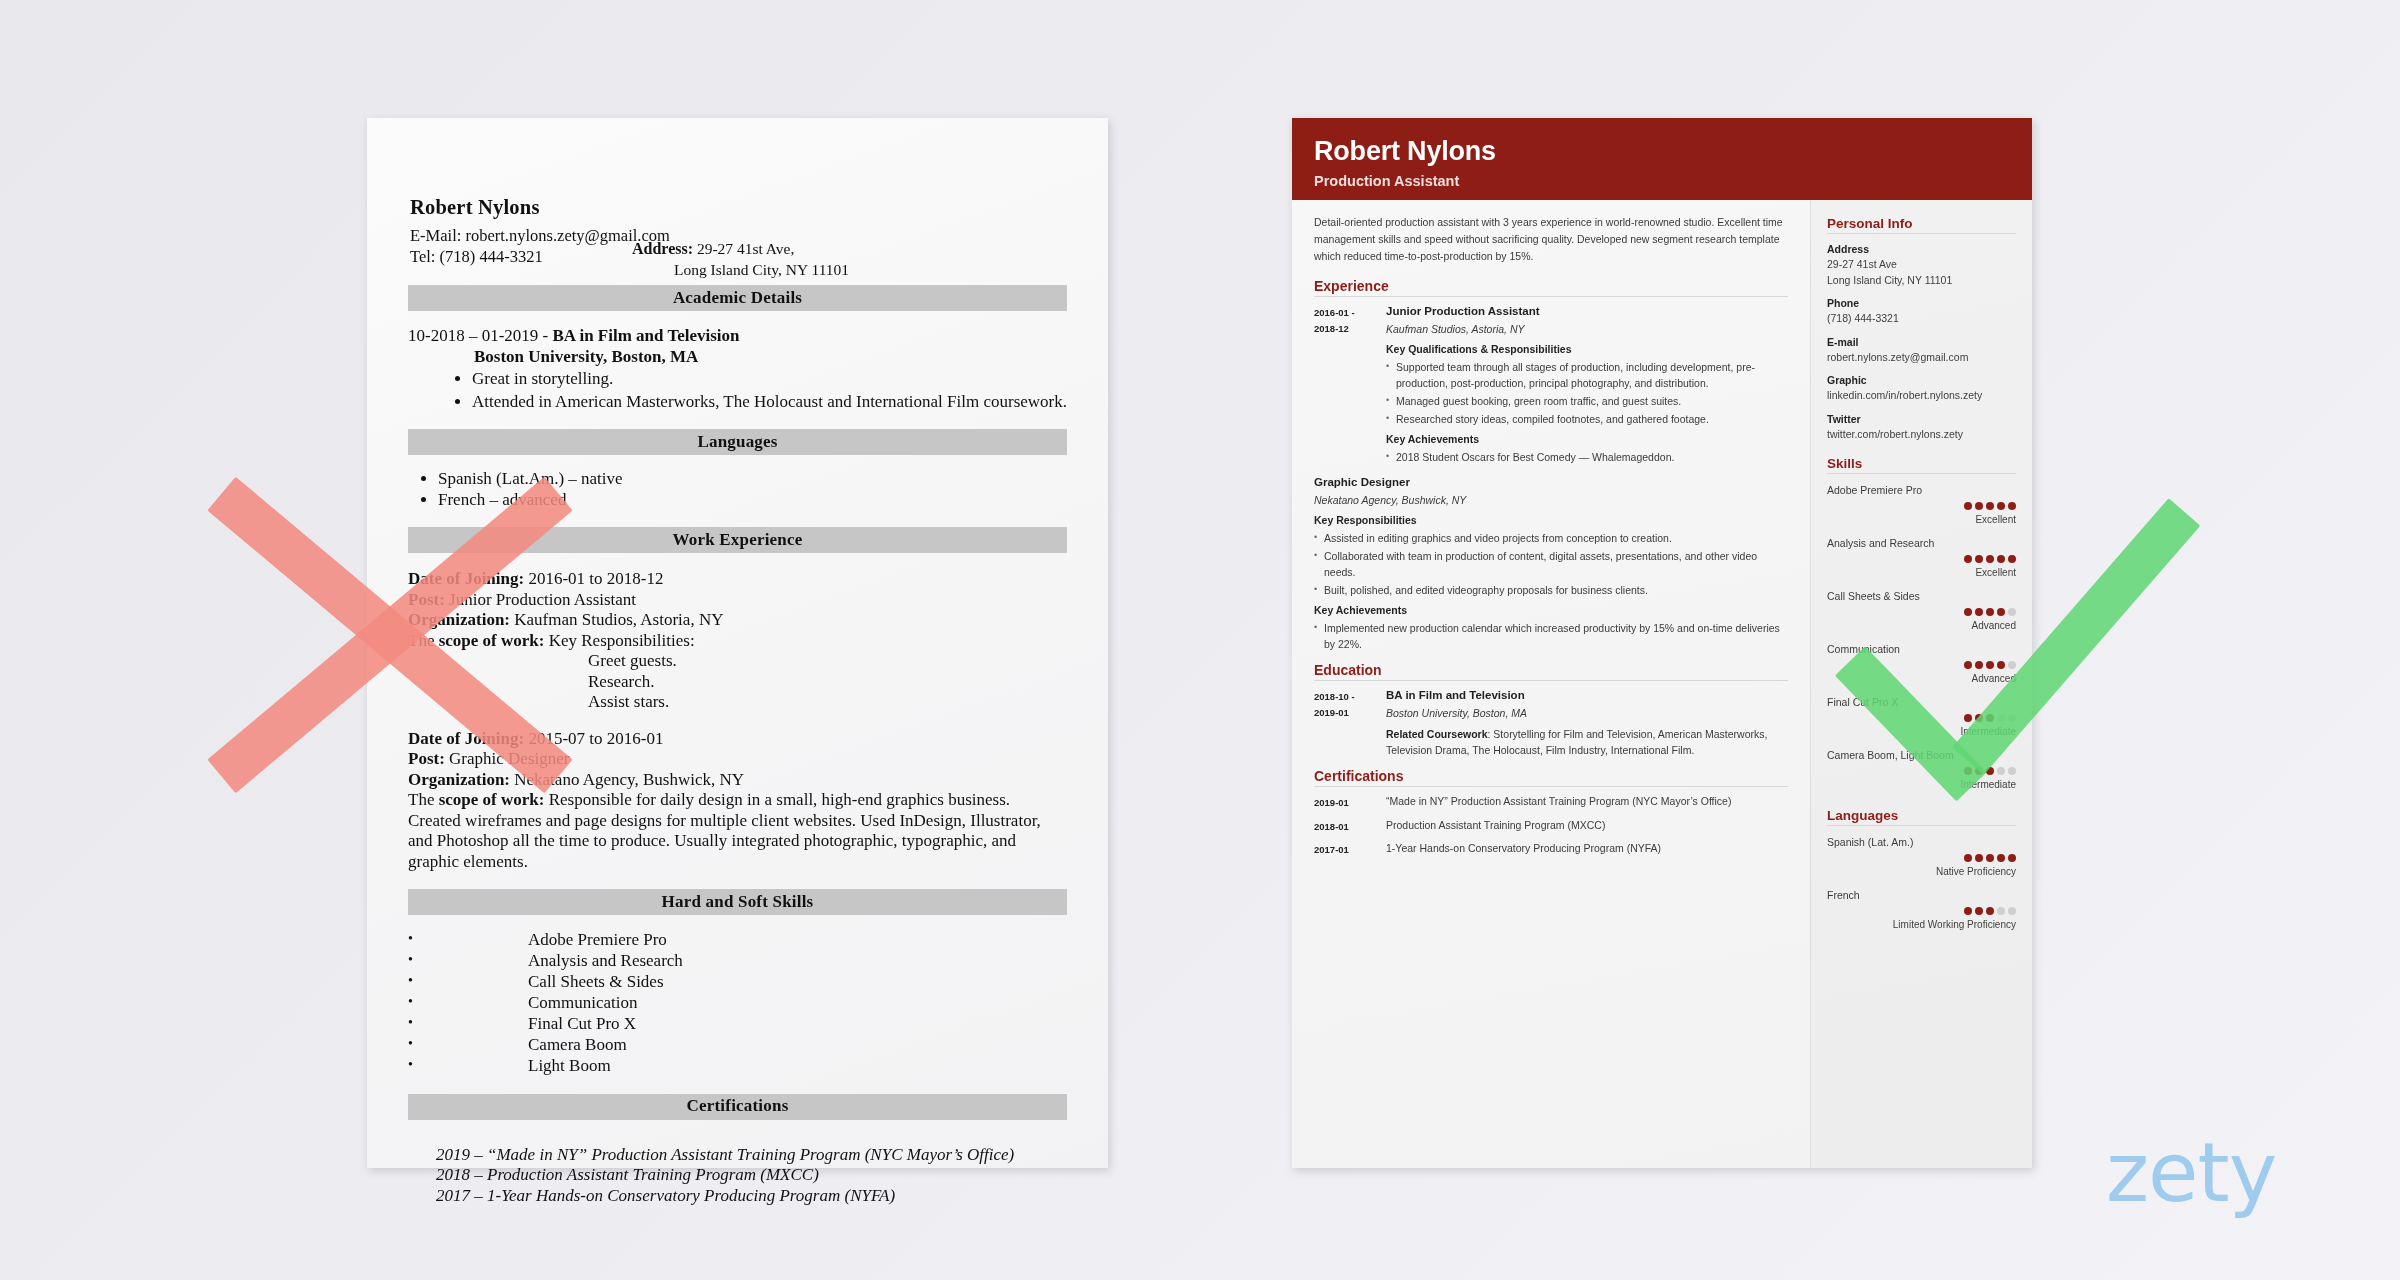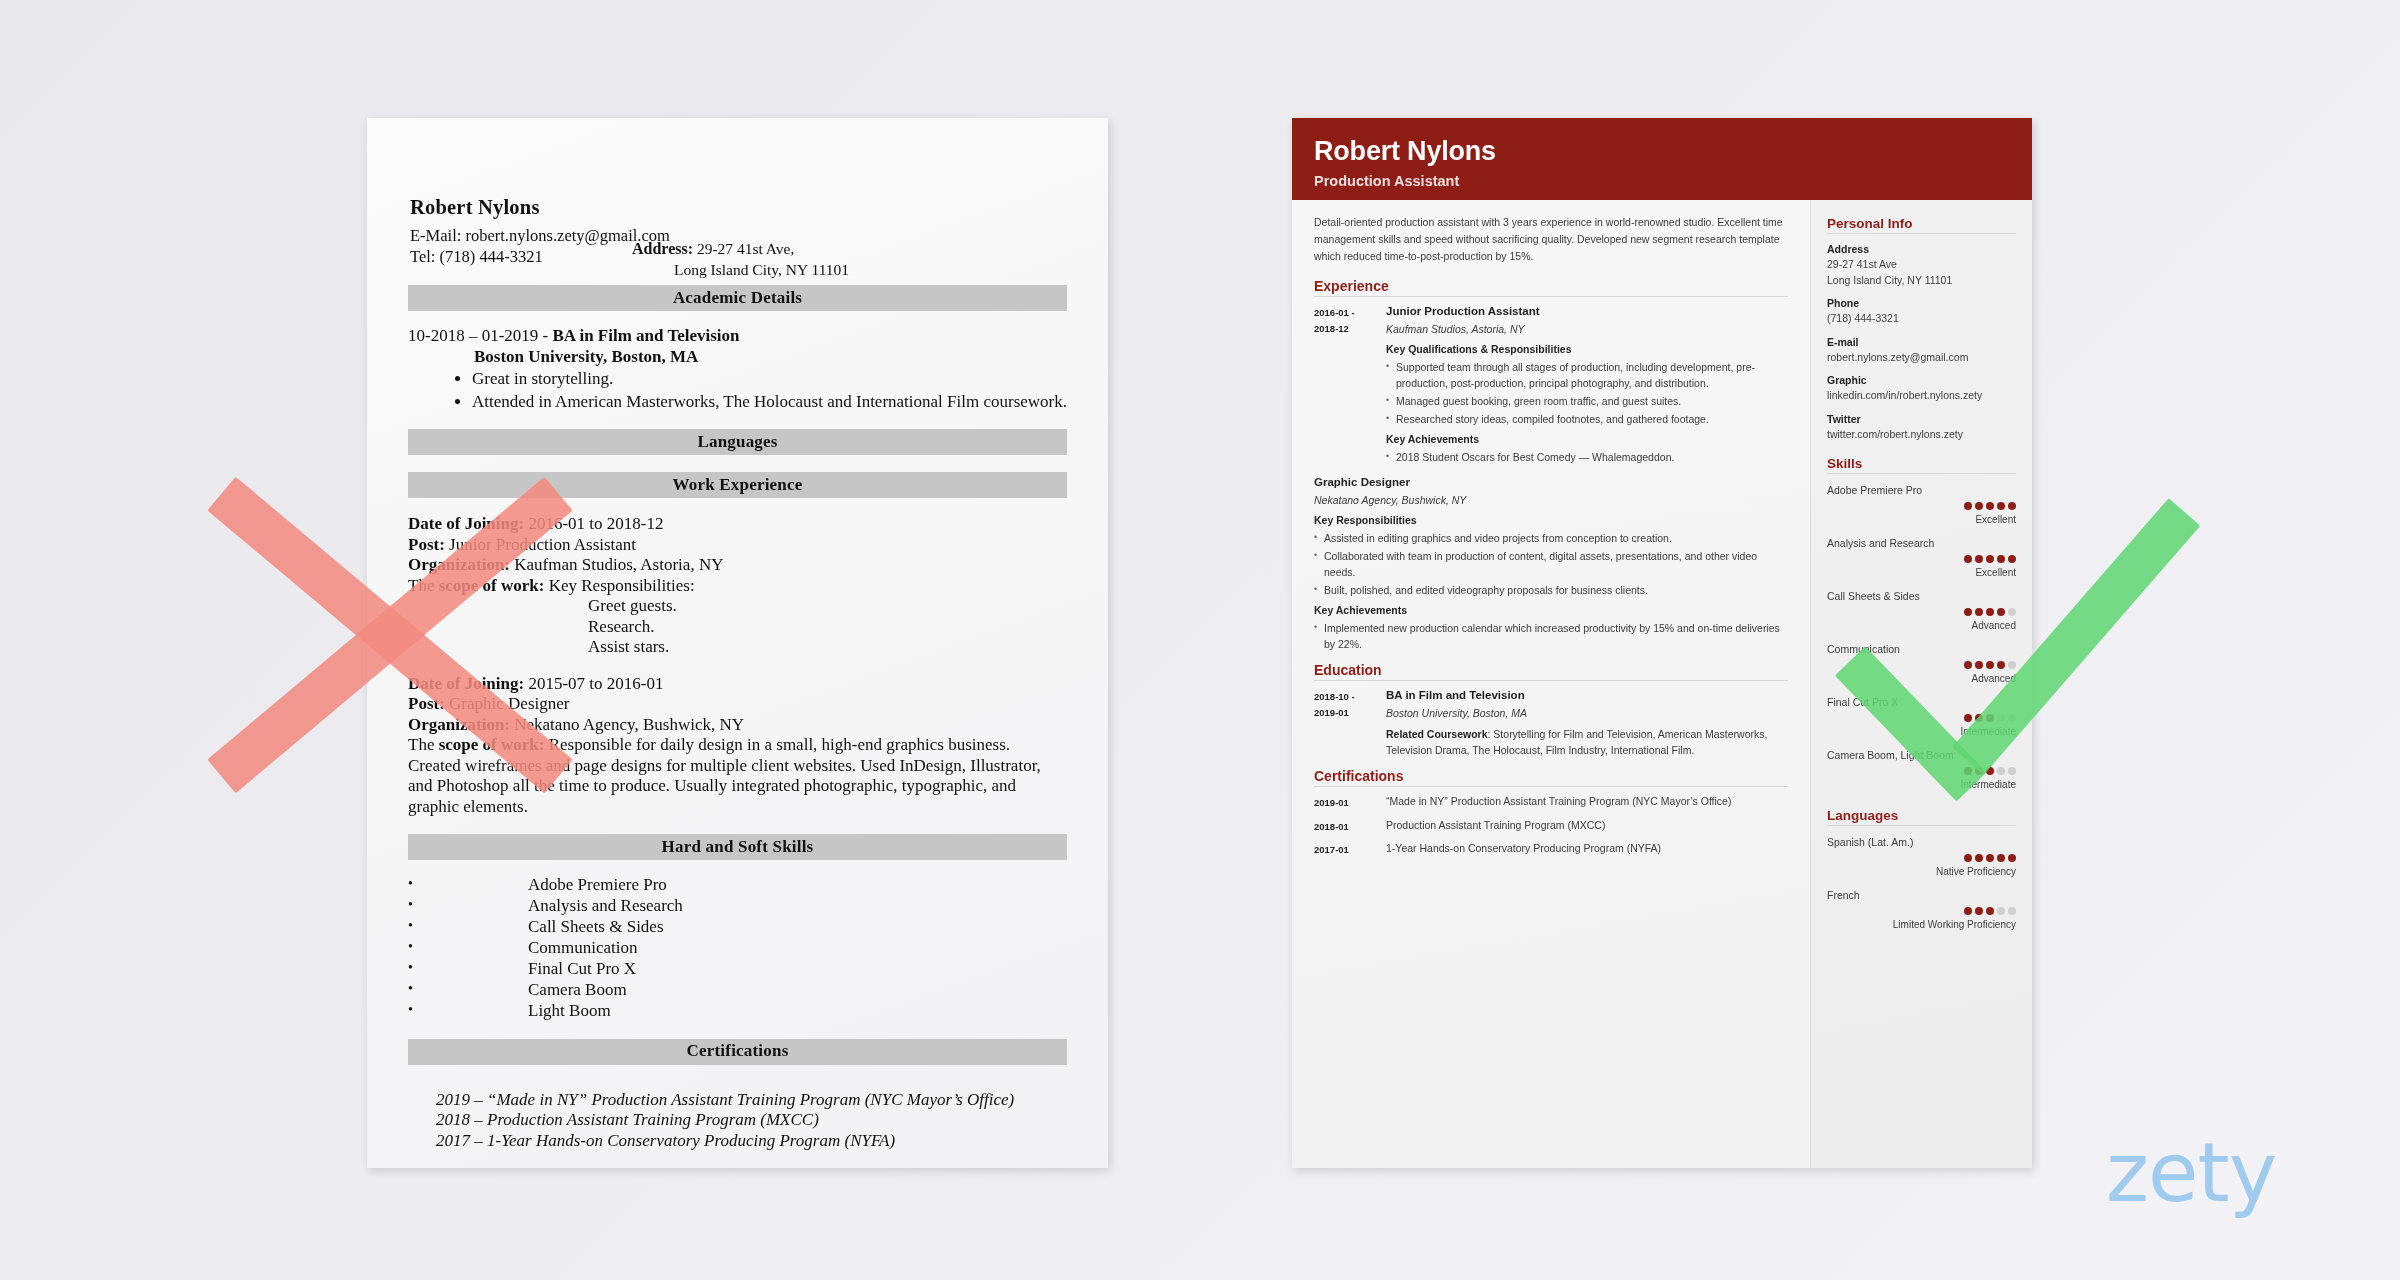--- a/index.html
+++ b/index.html
@@ -135,20 +135,24 @@
     <div class="l-body l-edu">
       <div class="l1"><span>10-2018 – 01-2019 - </span><b>BA in Film and Television</b></div>
       <div class="l2">Boston University, Boston, MA</div>
       <ul class="l-ul">
         <li>Great in storytelling.</li>
         <li>Attended in American Masterworks, The Holocaust and International Film coursework.</li>
       </ul>
     </div>
 
     <div class="l-bar">Languages</div>
+    <ul class="l-ul lang l-body">
+      <li>Spanish (Lat.Am.) – native</li>
+      <li>French – advanced</li>
+    </ul>
 
     <div class="l-bar">Work Experience</div>
     <div class="l-body l-work">
       <p><b>Date of Joining:</b><span> 2016-01 to 2018-12</span></p>
       <p><b>Post:</b><span> Junior Production Assistant</span></p>
       <p><b>Organization:</b><span> Kaufman Studios, Astoria, NY</span></p>
       <p><span>The </span><b>scope of work:</b><span> Key Responsibilities:</span></p>
       <p class="indent">Greet guests.</p>
       <p class="indent">Research.</p>
       <p class="indent">Assist stars.</p>

